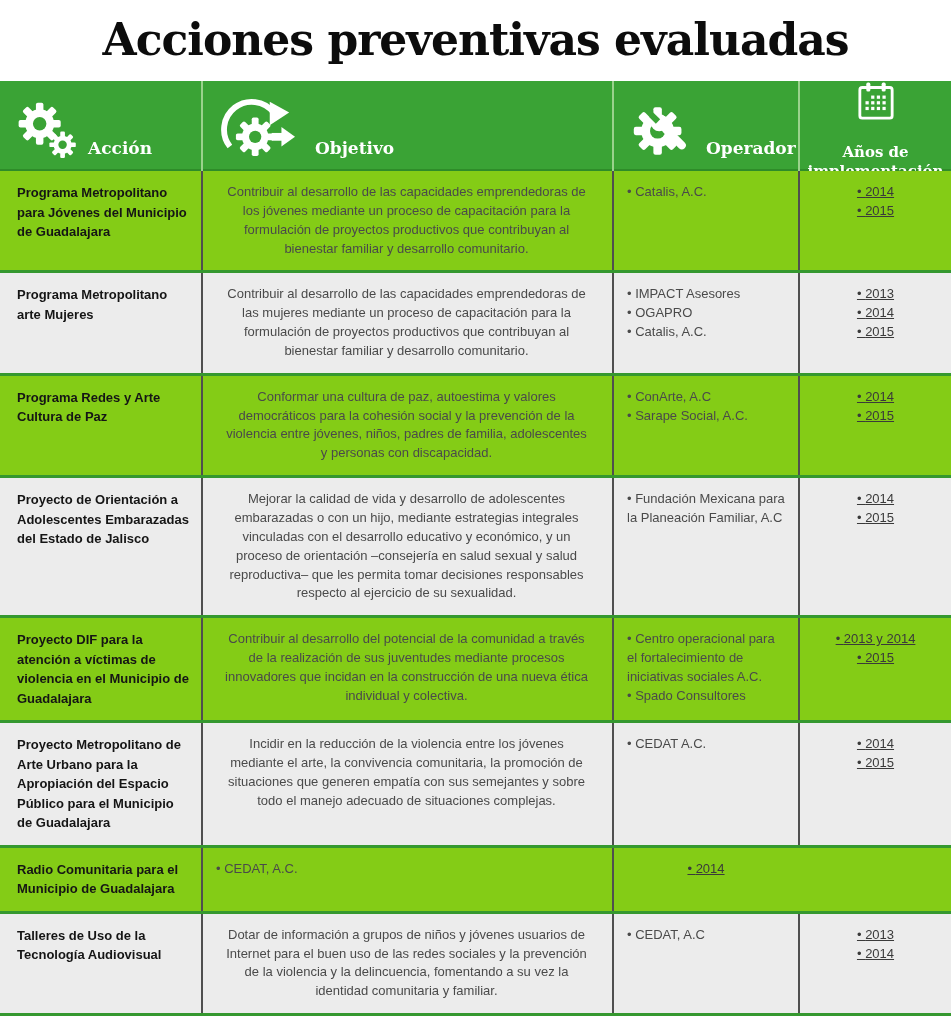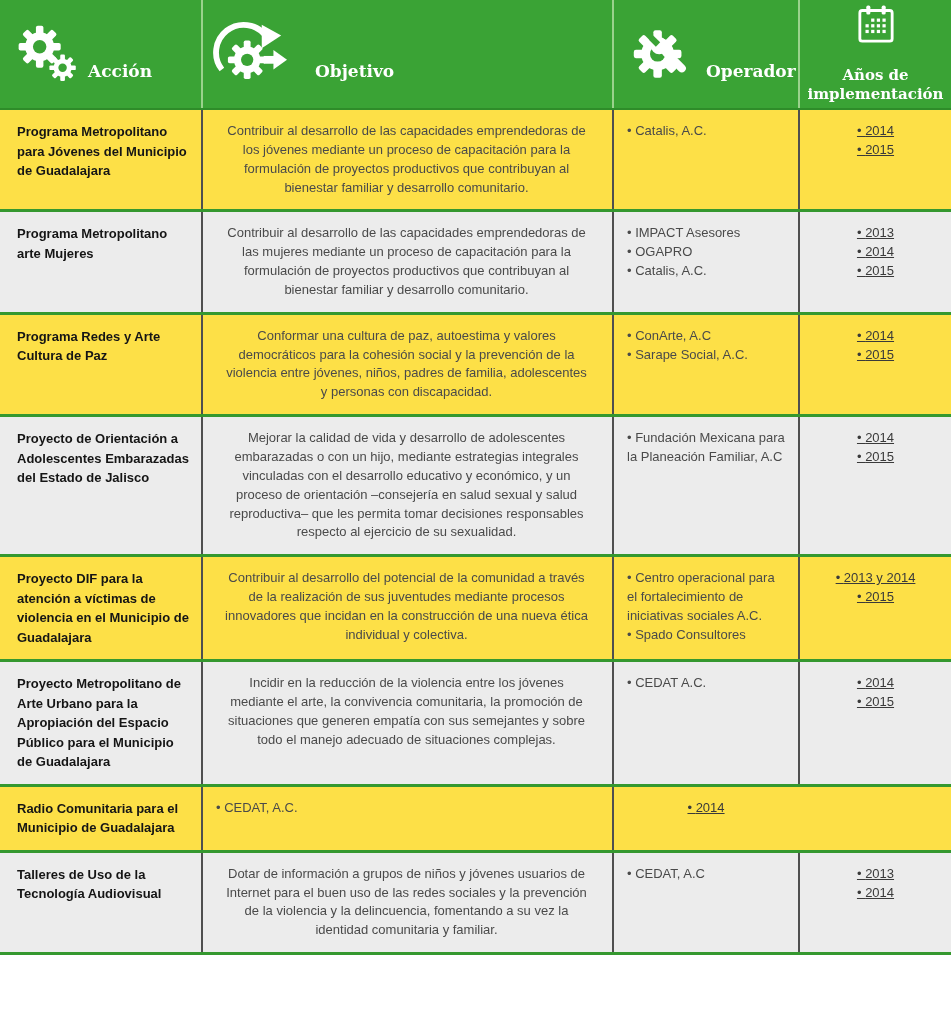--- a/index.html
+++ b/index.html
@@ -9,33 +9,33 @@
   *{box-sizing:border-box;}
   body{margin:0;background:#fff;font-family:"Liberation Sans",sans-serif;}
   .page{width:951px;min-height:1024px;display:flex;flex-direction:column;background:#fff;}
 
   .title{
     text-align:center;font-family:"DejaVu Serif",serif;font-weight:700;
     font-size:44px;letter-spacing:-1px;color:#0c0c0c;padding:14px 0 16px;
   }
 
   
-  .thead{display:grid;grid-template-columns:201px 411px 186px 153px;background:var(--green);height:110px;border-bottom:2px solid #2e8c29;}
+  .thead{display:grid;grid-template-columns:201px 411px 186px 153px;background:var(--green);height:90px;border-bottom:2px solid #2e8c29;}
   .th{display:flex;align-items:center;color:#fff;font-family:"DejaVu Serif",serif;font-weight:700;font-size:17px;}
   .th + .th{border-left:2px solid var(--green-light);}
   .th-accion{padding-left:14px;gap:8px;}
-  .th-objetivo{padding-left:8px;gap:20px;}
+  .th-objetivo{padding-left:16px;gap:12px;}
   .th-operador{padding-left:14px;gap:8px;}
   .th-label{margin-top:34px;}
   .th-anios{flex-direction:column;justify-content:center;text-align:center;font-size:15px;line-height:1.25;gap:5px;padding:0 12px;}
   .th-anios .th-label{margin-top:15px;}
 
   
   .tbody{border-bottom:3px solid var(--green-dark);}
-  .trow{display:grid;grid-template-columns:201px 411px 186px 153px;background:#fde047;border-top:3px solid var(--green-dark);}
+  .trow{display:grid;grid-template-columns:201px 411px 186px 153px;background:#84cc16;border-top:3px solid var(--green-dark);}
   .tbody .trow:first-child{border-top:none;}
   .trow.alt{background:var(--gray-row);}
   .cell{padding:12px 14px;font-size:13px;line-height:1.45;color:#4a4a4a;}
   .c-accion{font-weight:700;color:#151515;line-height:1.5;padding-left:17px;padding-right:10px;}
   .c-objetivo{border-left:2px solid var(--divider);padding-left:20px;padding-right:22px;text-align:center;}
   .c-operador{border-left:2px solid var(--divider);padding-left:13px;padding-right:10px;}
   .c-anios{border-left:2px solid var(--divider);text-align:center;color:#3a3a3a;text-decoration:underline;}
   .bullet-item::before{content:"• ";}
   svg{display:block;}
 </style>
@@ -56,20 +56,21 @@
         <rect x="-4" y="-22.5" width="8" height="12" rx="2" transform="rotate(315)"></rect>
         <circle r="15.5"></circle>
       </g>
       <circle r="7.2" fill="#3aa335"></circle>
     </g>
   </defs>
 </svg>
 
 <div class="page">
 
+  <div class="title">Acciones preventivas evaluadas</div>
 
   <div class="thead">
     <div class="th th-accion">
       <svg width="66" height="66" viewBox="0 0 72 70">
         <use href="#gear8" transform="translate(28,27) scale(1.02)"></use>
         <use href="#gear8" transform="translate(53,50) scale(0.64)"></use>
       </svg>
       <span class="th-label">Acción</span>
     </div>
     <div class="th th-objetivo">

